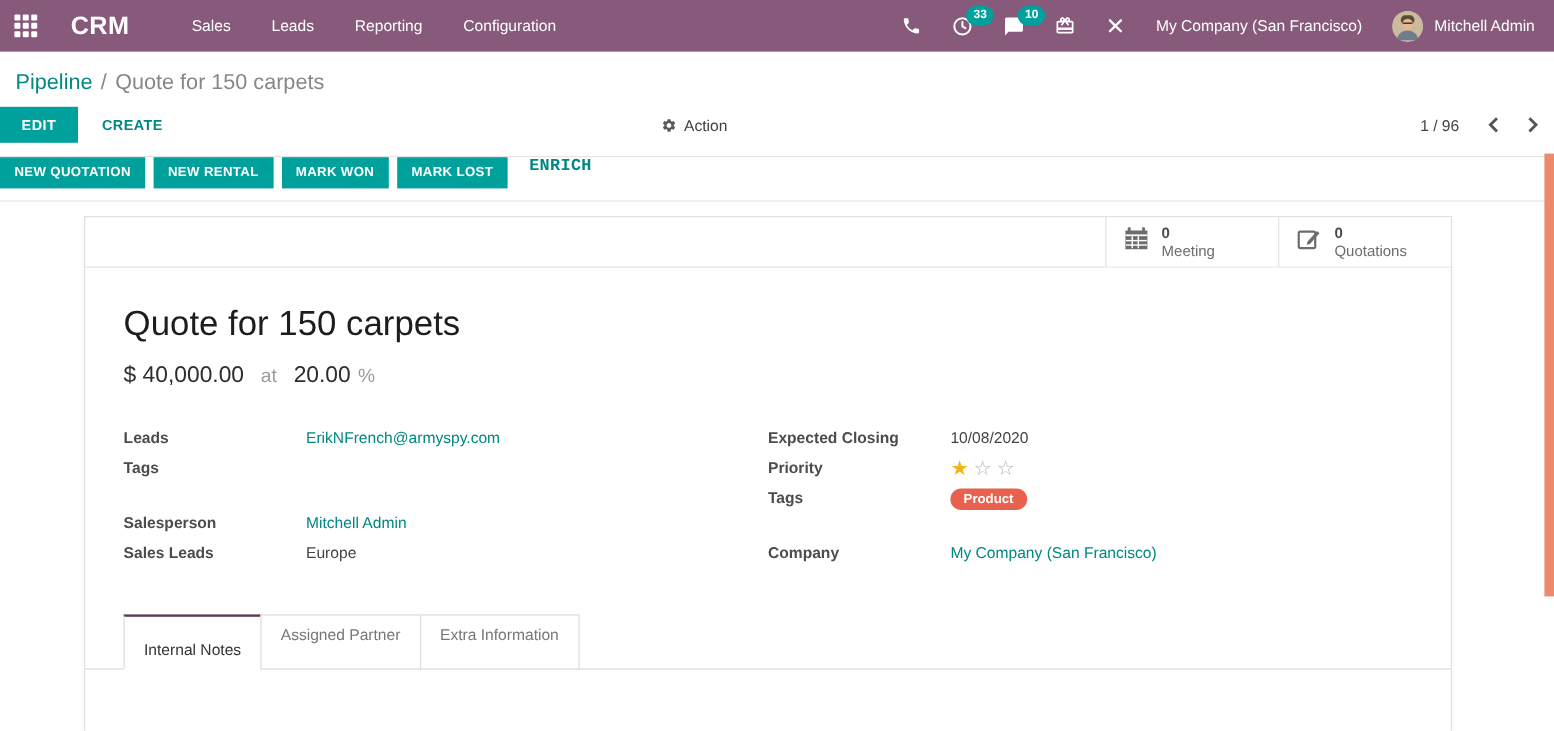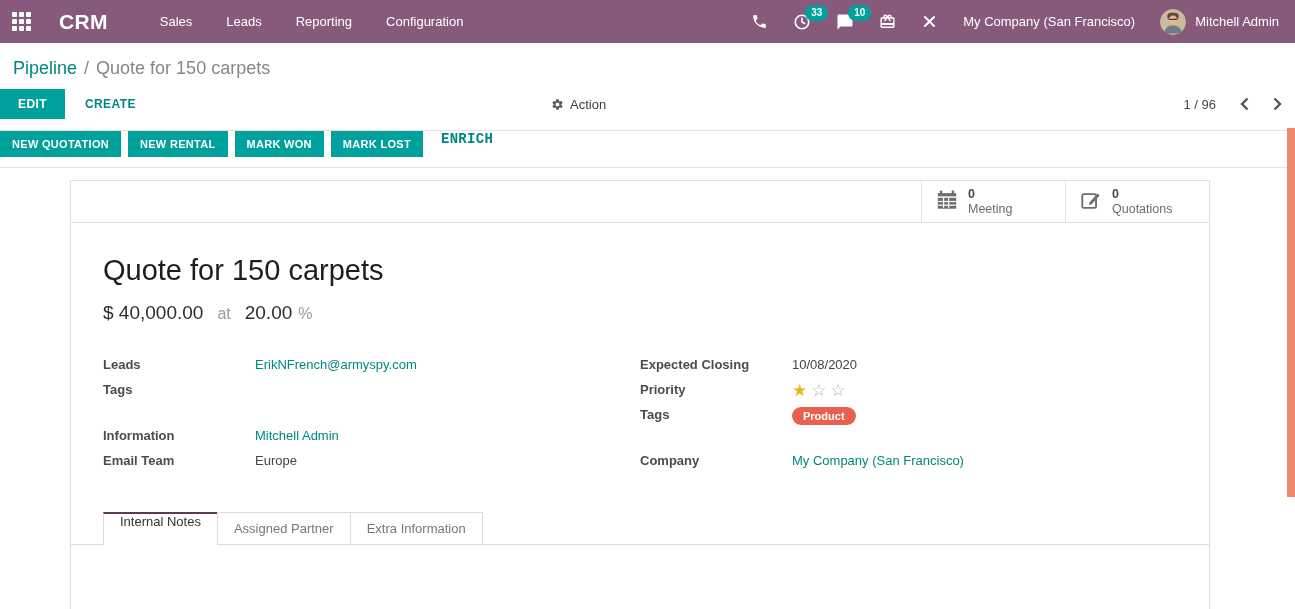--- a/index.html
+++ b/index.html
@@ -88,21 +88,21 @@
   .fval.stars{ font-size:17px; line-height:17px; letter-spacing:4px; }
   .star-filled{ color:var(--star_gold,#f0b414); cursor:pointer; }
   .star-empty{ color:#aeb6bc; cursor:pointer; }
   .tag-pill{ background:var(--tag_red,#e8614f); color:#fff; font-size:11px; font-weight:700;
     padding:3px 11px; border-radius:11px; display:inline-block; }
 
   .tabs{ display:flex; margin-top:36px; padding-left:32px; border-bottom:1px solid #dcdcdc; }
   .tab{ padding:8px 16px; font-size:13px; color:#777; background:#fff; border:1px solid #dcdcdc;
     border-bottom:1px solid #dcdcdc; margin-right:-1px; margin-bottom:-1px; cursor:pointer; }
   .tab.active{ color:#333; border-top:2px solid var(--tab_active_top,#5e3a56);
-    border-bottom:1px solid #fff; padding-top:0; }
+    border-bottom:1px solid #fff; padding-top:20px; }
   .tab-content{ height:48px; }
 
   
   .scrollbar-thumb{ position:absolute; top:128px; right:0; width:8px; height:369px;
     background:var(--scrollbar,#ec8a6d); cursor:grab; }
 </style>
 </head>
 <body>
 
 <header class="topbar">
@@ -252,25 +252,25 @@
       <div class="fcol" id="fields-left">
           <div class="frow">
             <span class="flabel">Leads</span>
             <span class="fval link">ErikNFrench@armyspy.com</span>
           </div>
           <div class="frow">
             <span class="flabel">Tags</span>
             <span class="fval"></span>
           </div>
           <div class="frow gap">
-            <span class="flabel">Information</span>
+            <span class="flabel">Salesperson</span>
             <span class="fval link">Mitchell Admin</span>
           </div>
           <div class="frow">
-            <span class="flabel">Email Team</span>
+            <span class="flabel">Sales Leads</span>
             <span class="fval">Europe</span>
           </div>
         </div>
       <div class="fcol" id="fields-right">
           <div class="frow">
             <span class="flabel">Expected Closing</span>
             <span class="fval">10/08/2020</span>
           </div>
           <div class="frow">
             <span class="flabel">Priority</span>

